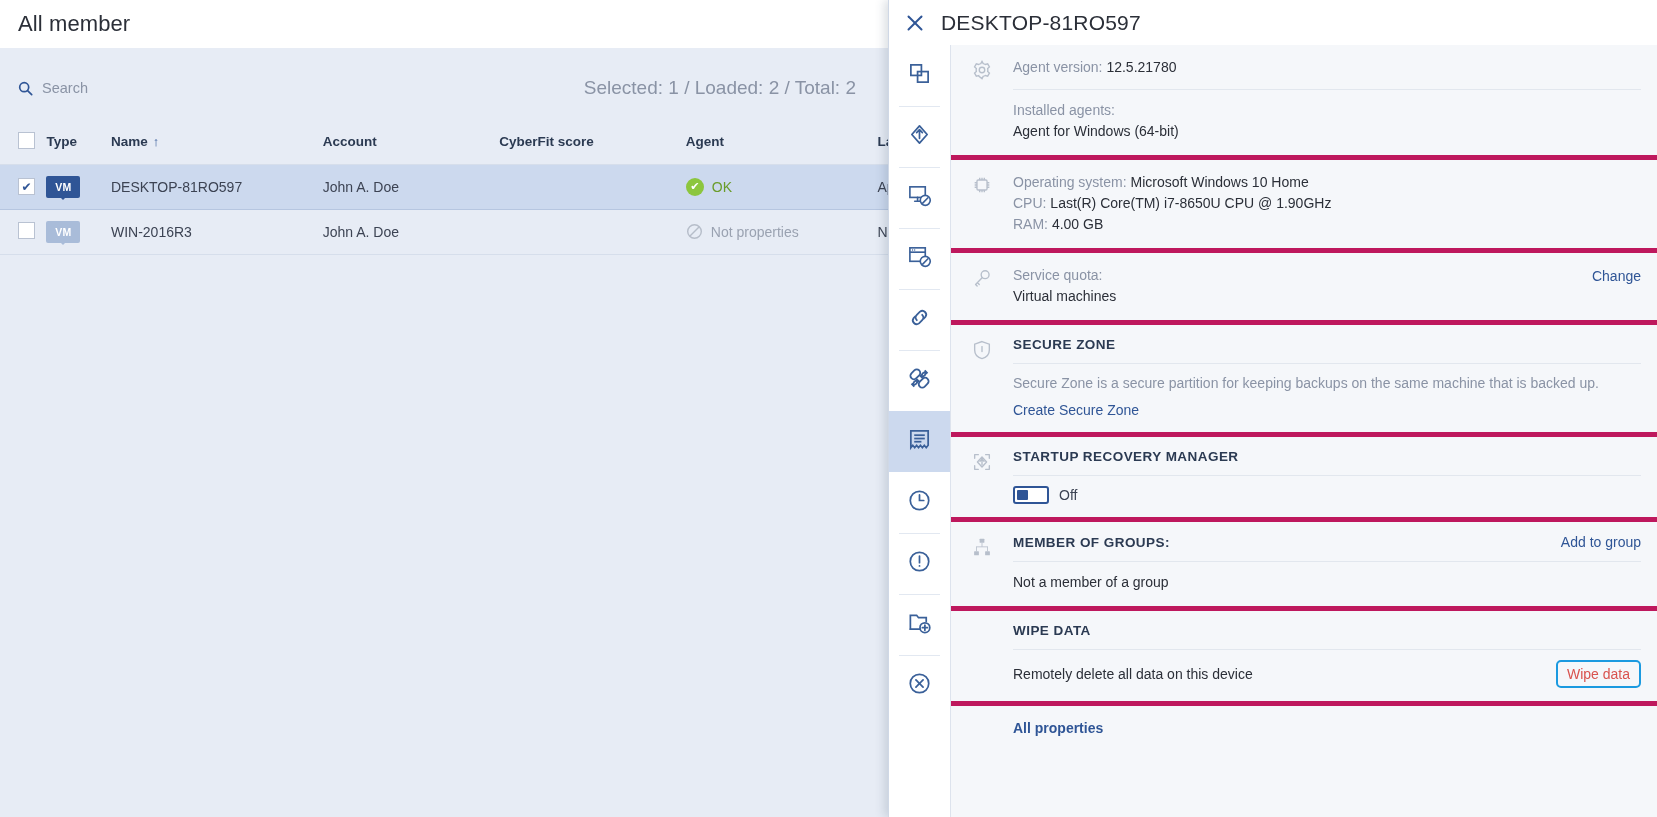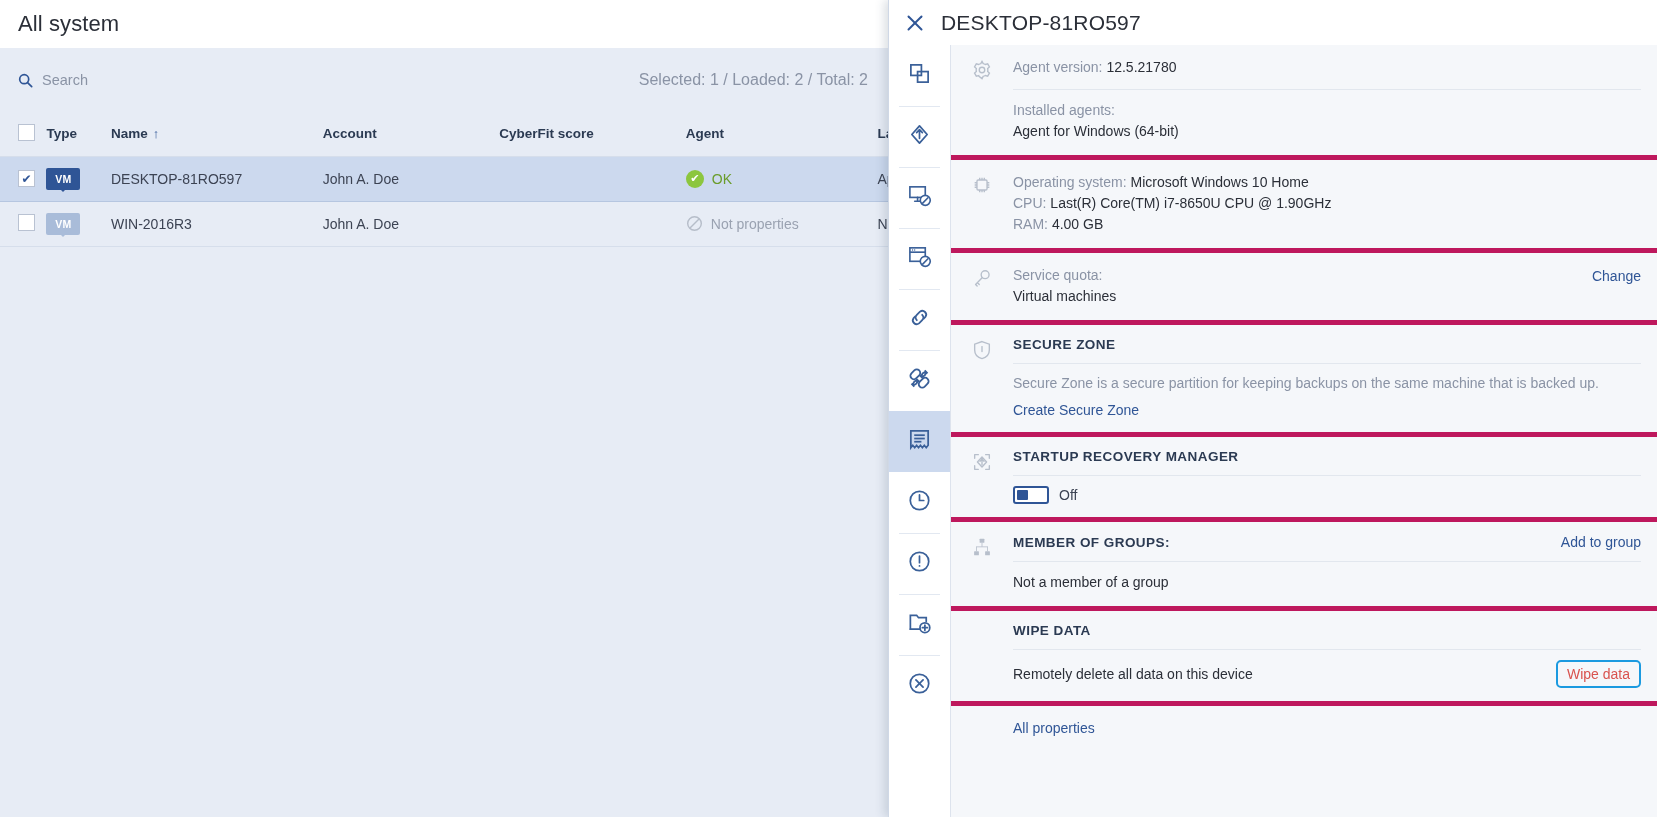--- a/index.html
+++ b/index.html
@@ -18,28 +18,28 @@
   }
   .page-title-bar {
     height: 48px; background: #ffffff;
     display: flex; align-items: center; padding-left: 18px;
   }
   .page-title {
     font-size: 22px; color: #2b2f38; font-weight: 400; letter-spacing: .1px;
   }
   .toolbar-row {
     height: 64px; display: flex; align-items: center;
-    padding: 8px 18px; position: relative;
+    padding: 8px 18px; position: relative; margin-top: 8px;
   }
   .search-box { display: flex; align-items: center; gap: 9px; }
   .search-icon { color: #2f5596; display: flex; align-items: center; }
   .search-placeholder { color: #8a93a5; font-size: 14.5px; }
   .counts {
-    position: absolute; right: 20px; top: 50%; transform: translateY(-50%);
-    color: #8a93a5; font-size: 16px; white-space: nowrap;
+    position: absolute; right: 32px; top: 50%; transform: translateY(-50%);
+    color: #8a93a5; font-size: 19px; white-space: nowrap;
   }
 
   table.devices { width: 1180px; border-collapse: collapse; table-layout: fixed; }
   table.devices th {
     text-align: left; font-size: 13.5px; color: #2b3a52; font-weight: bold;
     height: 44px; vertical-align: middle; padding: 0;
   }
   table.devices td {
     font-size: 14px; color: #3c4353; height: 45px; vertical-align: middle; padding: 0;
   }
@@ -148,29 +148,29 @@
     display: flex; align-items: center; padding: 2px; background: #fff; cursor: pointer;
   }
   .toggle .knob { width: 11px; height: 10px; background: #2f5596; border-radius: 1px; }
   .toggle-label { font-size: 14px; color: #3c4353; }
 
   .wipe-btn {
     color: #d9534f; font-size: 14px; border: 2px solid #1b9ae0; border-radius: 5px;
     padding: 4px 9px; cursor: pointer; background: #f5f7fa; line-height: 16px;
   }
   .row-between { display: flex; align-items: center; justify-content: space-between; }
-  .footer-sect { padding: 13px 16px 13px 62px; }
+  .footer-sect { padding: 13px 16px 13px 62px; font-weight: bold; }
 </style>
 </head>
 <body>
 
 <div class="devices-area">
 
   <div class="page-title-bar">
-    <div class="page-title">All system</div>
+    <div class="page-title">All member</div>
   </div>
 
   <div class="toolbar-row">
     <div class="search-box">
       <span class="search-icon">
         <svg width="15" height="15" viewBox="0 0 16 16" fill="none" stroke="currentColor" stroke-width="1.8">
           <circle cx="6.6" cy="6.6" r="4.8"></circle>
             <line x1="10.2" y1="10.2" x2="14.6" y2="14.6" stroke-linecap="round"></line>
         </svg>
       </span>

